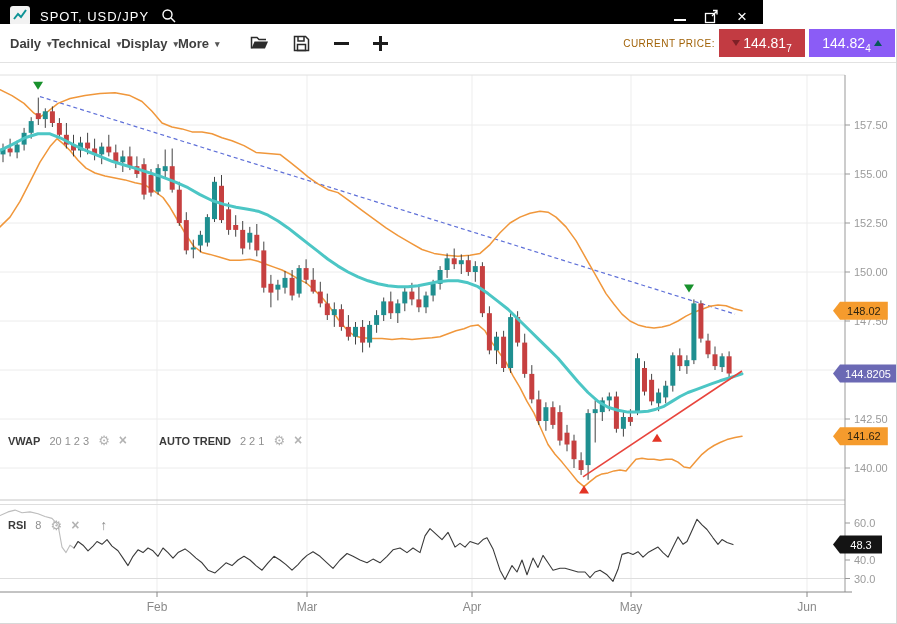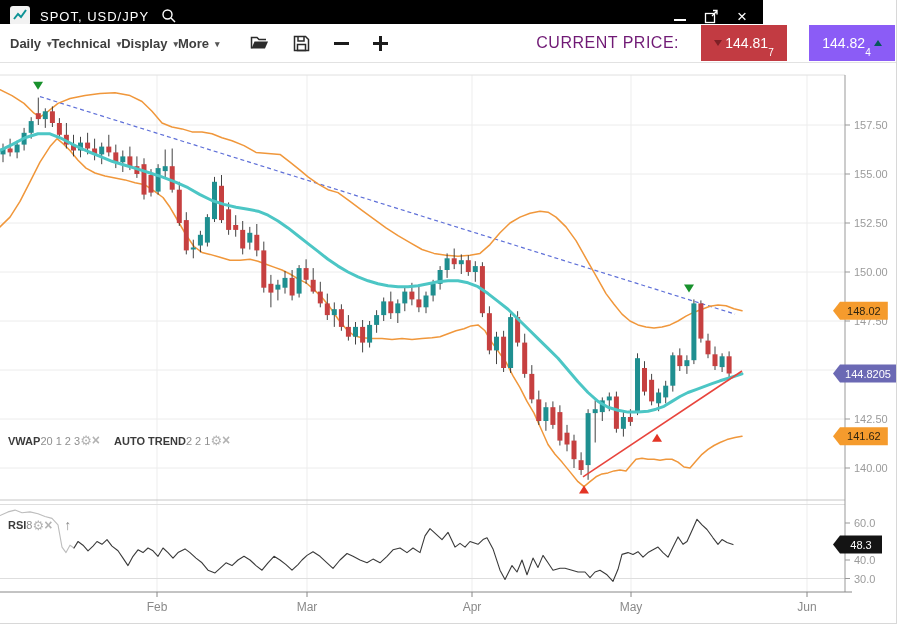--- a/index.html
+++ b/index.html
@@ -22,33 +22,33 @@
   .menu{display:flex;align-items:center;gap:6px;font-size:13px;font-weight:700;color:#3e3e3e;cursor:pointer}
   .menu:first-child{margin-left:10px}
   .menu .caret{font-size:9px;color:#555;transform:translateY(1px)}
   .tool-icon{margin-left:24px;display:flex;align-items:center;cursor:pointer}
   .tool-icon.first{margin-left:30px}
   .glyph-minus{display:block;width:15px;height:3px;background:#1c1c1c}
   .glyph-plus{position:relative;width:15px;height:15px}
   .glyph-plus i{position:absolute;background:#1c1c1c}
   .glyph-plus i.h{left:0;top:6px;width:15px;height:3px}
   .glyph-plus i.v{left:6px;top:0;width:3px;height:15px}
-  .cp-label{margin-left:auto;font-size:16px;color:#701a75;letter-spacing:.5px}
-  .price-badge{height:36px;min-width:86px;display:flex;align-items:center;justify-content:center;color:#fff;font-size:14px;margin-left:22px;padding:0 6px;box-sizing:border-box}
+  .cp-label{margin-left:auto;font-size:10px;color:#a16207;letter-spacing:.5px}
+  .price-badge{height:28px;min-width:86px;display:flex;align-items:center;justify-content:center;color:#fff;font-size:14px;margin-left:4px;padding:0 6px;box-sizing:border-box}
   .price-badge .sub{font-size:10px;align-self:flex-end;margin-bottom:3px}
   .tri{width:0;height:0;display:inline-block}
   .tri-down{border-left:4px solid transparent;border-right:4px solid transparent;border-top:6px solid #7e2026;margin-right:3px}
   .tri-up{border-left:4px solid transparent;border-right:4px solid transparent;border-bottom:6px solid #07585b;margin-left:3px}
   .badge-ask{margin-right:2px}
 
   
   .chart-wrap{position:absolute;top:70px;left:0;width:897px;height:390px}
   #chart-svg{position:absolute;left:0;top:0}
 
-  .ind-row{position:absolute;display:flex;align-items:center;gap:0;font-size:11px;color:#9a9a9a;z-index:5;white-space:nowrap}
+  .ind-row{position:absolute;display:flex;align-items:center;gap:9px;font-size:11px;color:#9a9a9a;z-index:5;white-space:nowrap}
   .ind-name{font-weight:700;color:#3b3b3b}
   .ind-params{color:#8f8f8f}
   .icon-btn{color:#b3b3b3;font-size:13px;line-height:13px;cursor:pointer}
   .x-btn{font-weight:700;font-size:14px}
   .group-gap{width:14px}
   .rsi-up-arrow{color:#8a8a8a;font-size:14px;font-weight:700;margin-left:12px;cursor:pointer}
 </style>
 </head>
 <body>
 

